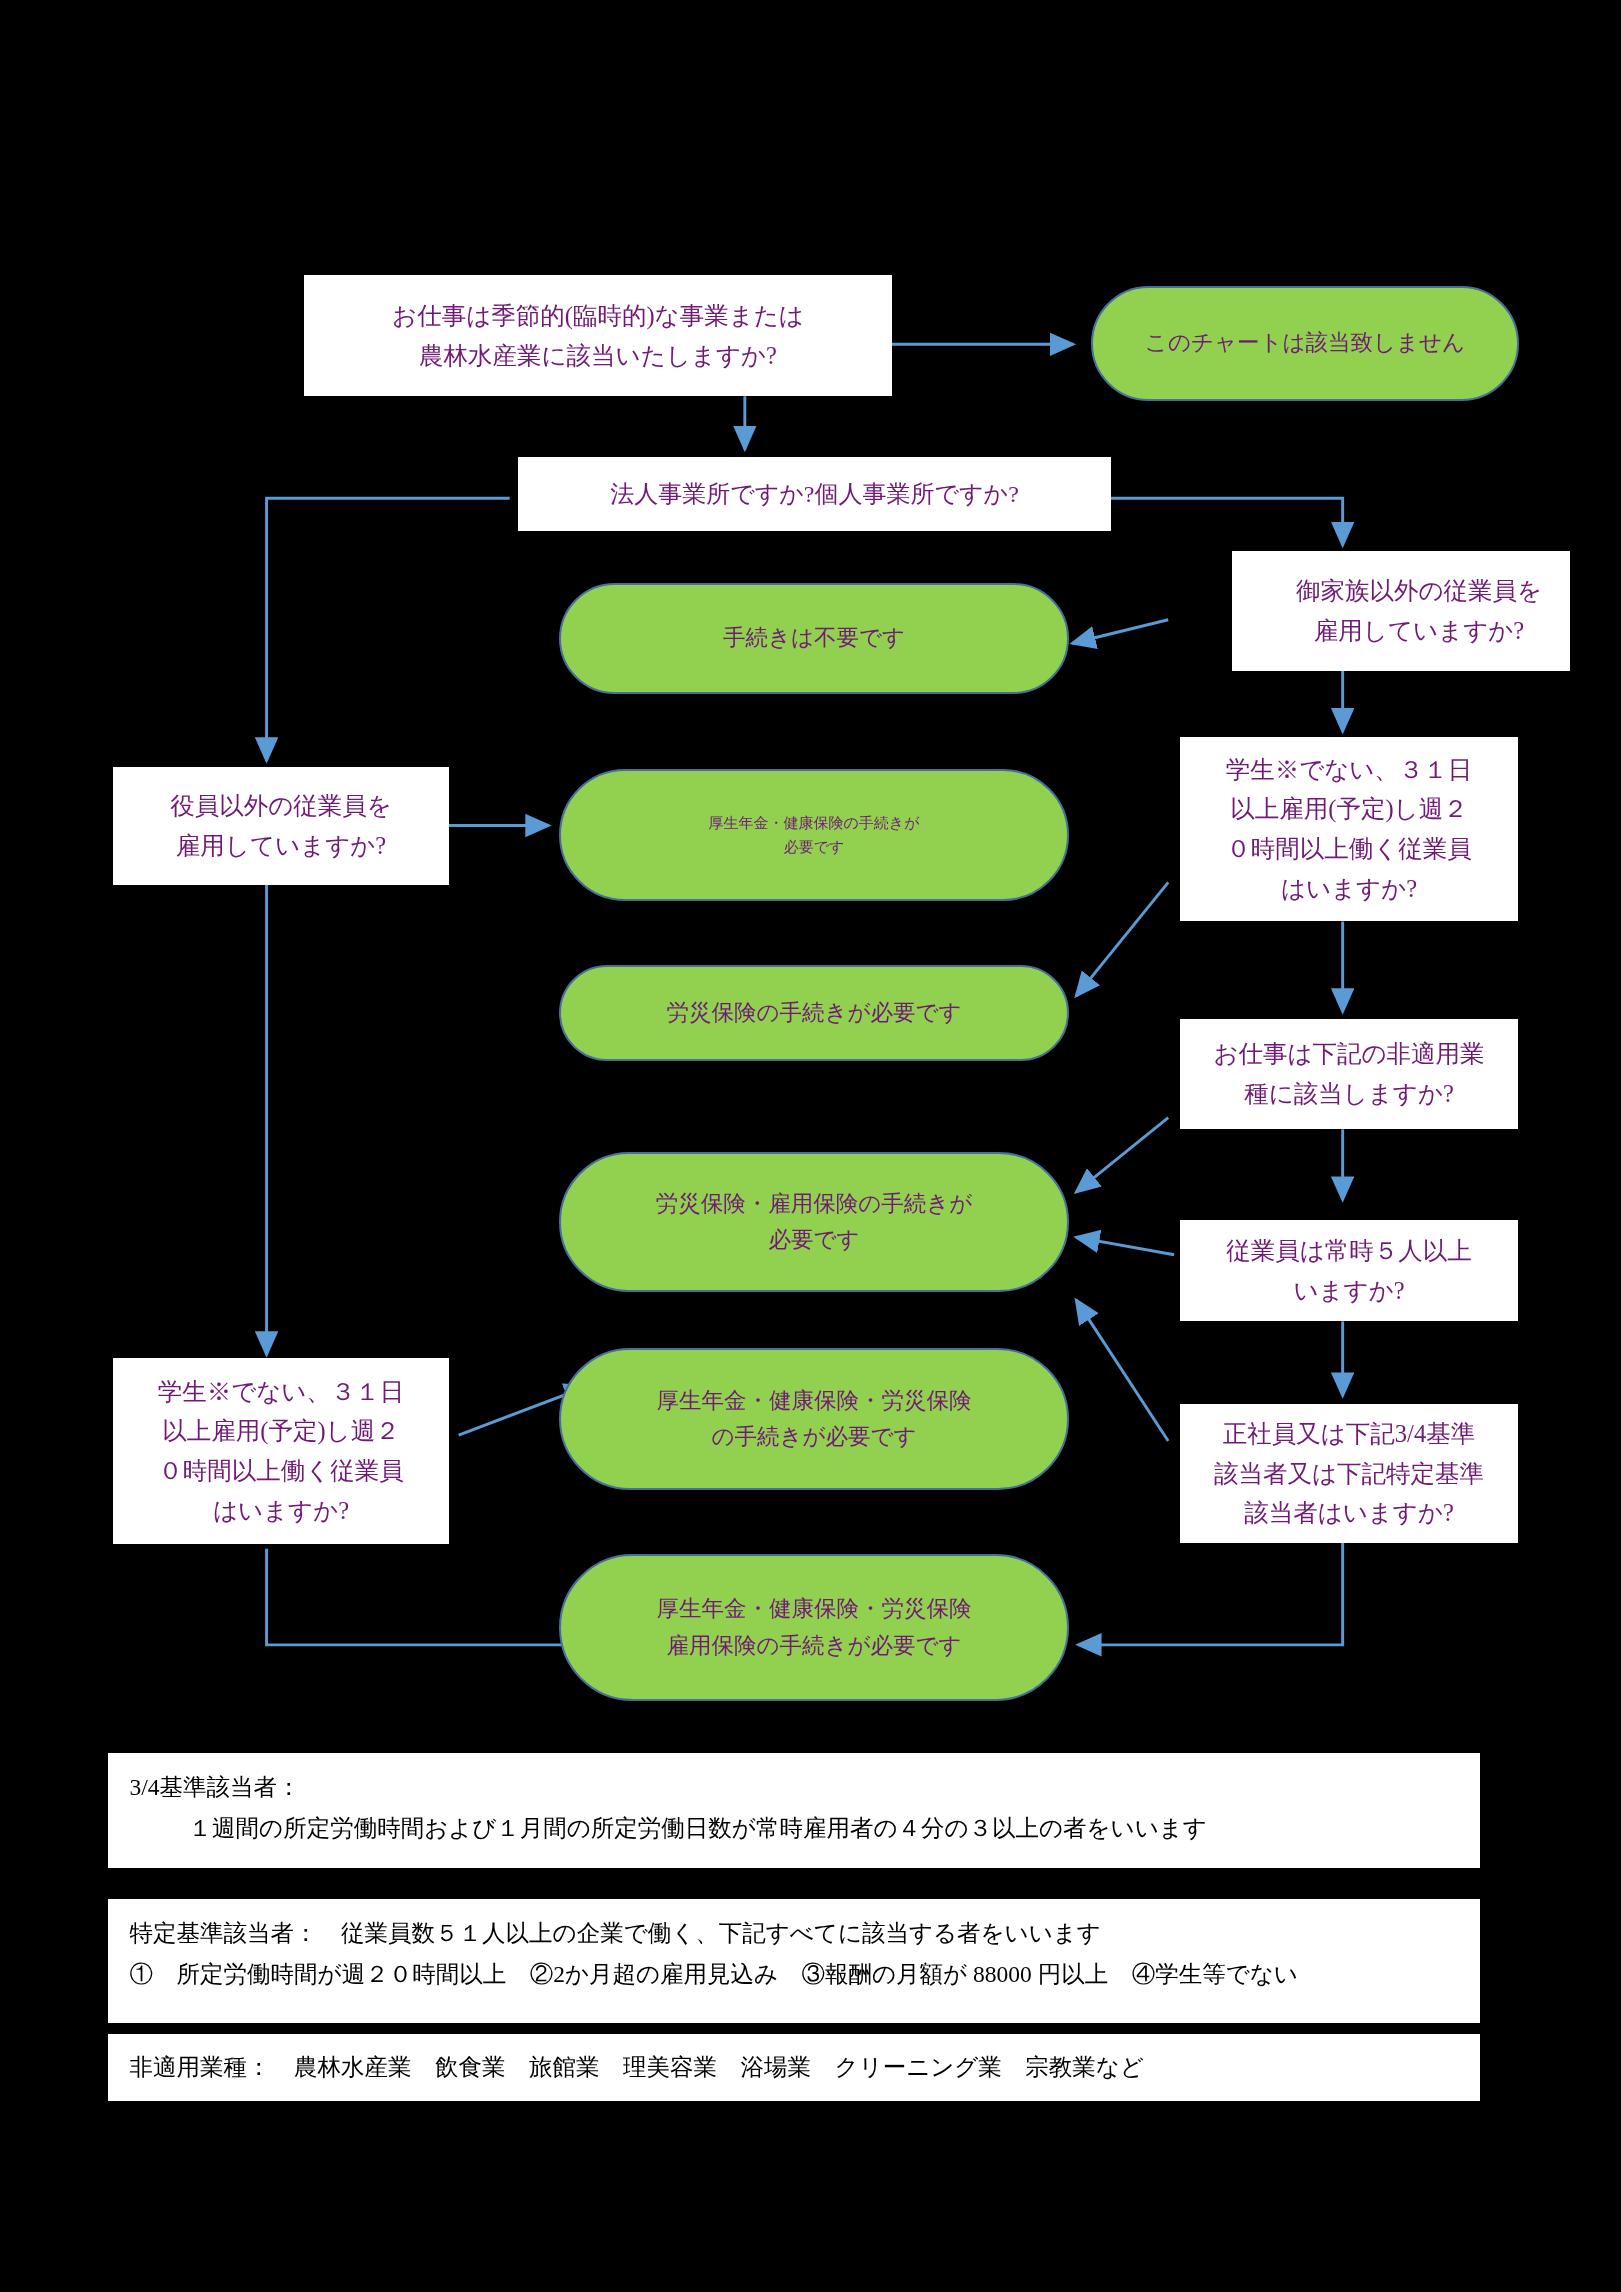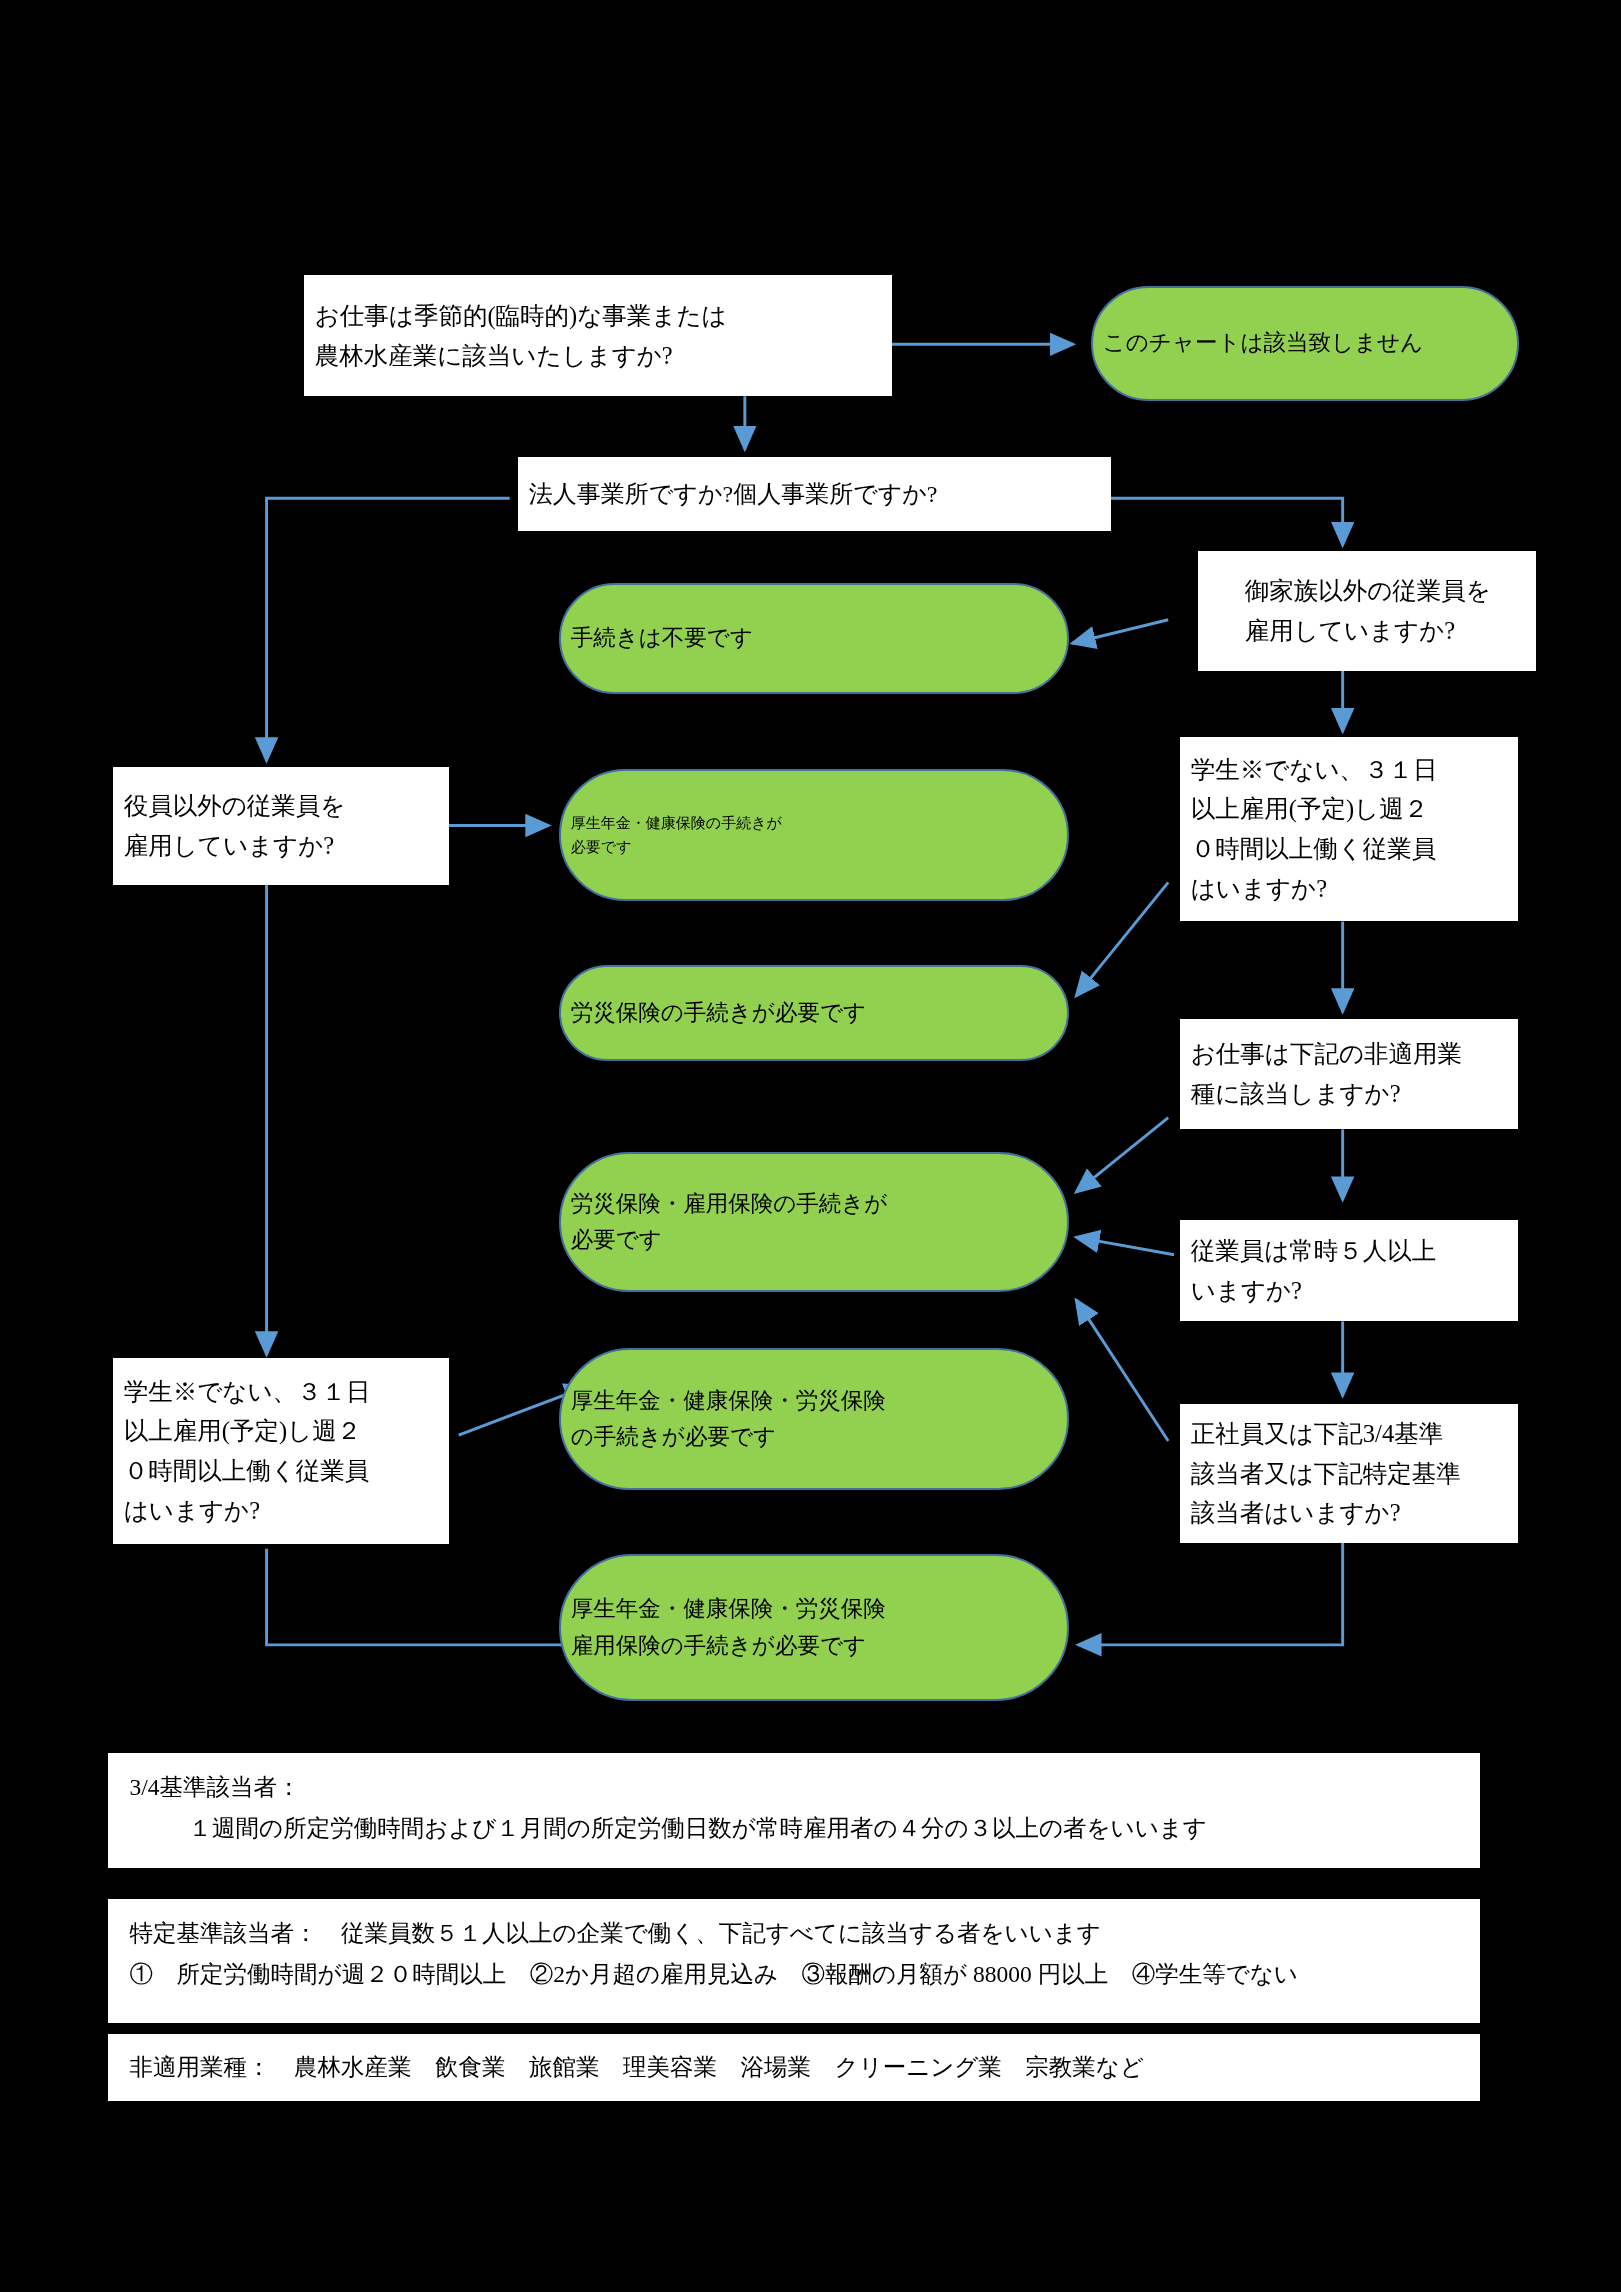--- a/index.html
+++ b/index.html
@@ -15,21 +15,22 @@
     overflow: hidden;
     font-family: "Liberation Serif", "DejaVu Serif", serif;
   }
   
   .node {
     position: absolute;
     box-sizing: border-box;
     display: flex;
     align-items: center;
     justify-content: center;
-    color: #000000;
+    text-align: center;
+    color: #701a75;
     z-index: 3;
   }
   .decision {
     background: #ffffff;
     border: 1px solid #ffffff;
   }
   .terminal {
     background: #92d050;
     border: 2px solid #41719c;
     border-radius: 979px;
@@ -129,21 +130,21 @@
       <span>農林水産業に該当いたしますか?</span>
     </div>
   </div>
 
   <div class="node decision" style="left:518px; top:457px; width:593px; height:74px; font-size:24px;">
     <div class="lines">
       <span>法人事業所ですか?個人事業所ですか?</span>
     </div>
   </div>
 
-  <div class="node decision" style="left:1198px; top:551px; width:338px; height:120px; font-size:24.5px;padding-left:36px;">
+  <div class="node decision" style="left:1232px; top:551px; width:338px; height:120px; font-size:24.5px;padding-left:36px;">
     <div class="lines">
       <span>御家族以外の従業員を</span>
       <span>雇用していますか?</span>
     </div>
   </div>
 
   <div class="node decision" style="left:1180px; top:737px; width:338px; height:184px; font-size:24.5px;">
     <div class="lines">
       <span>学生※でない、３１日</span>
       <span>以上雇用(予定)し週２</span>

